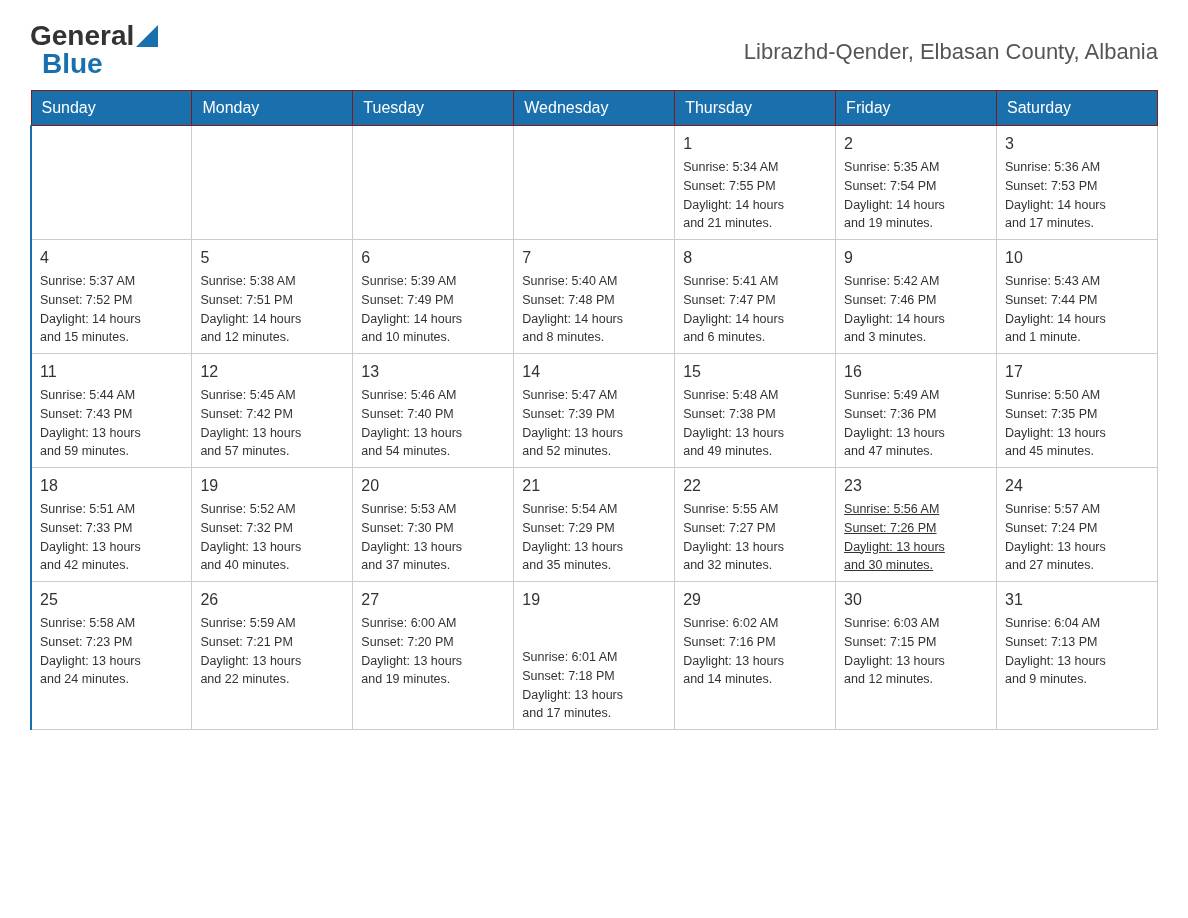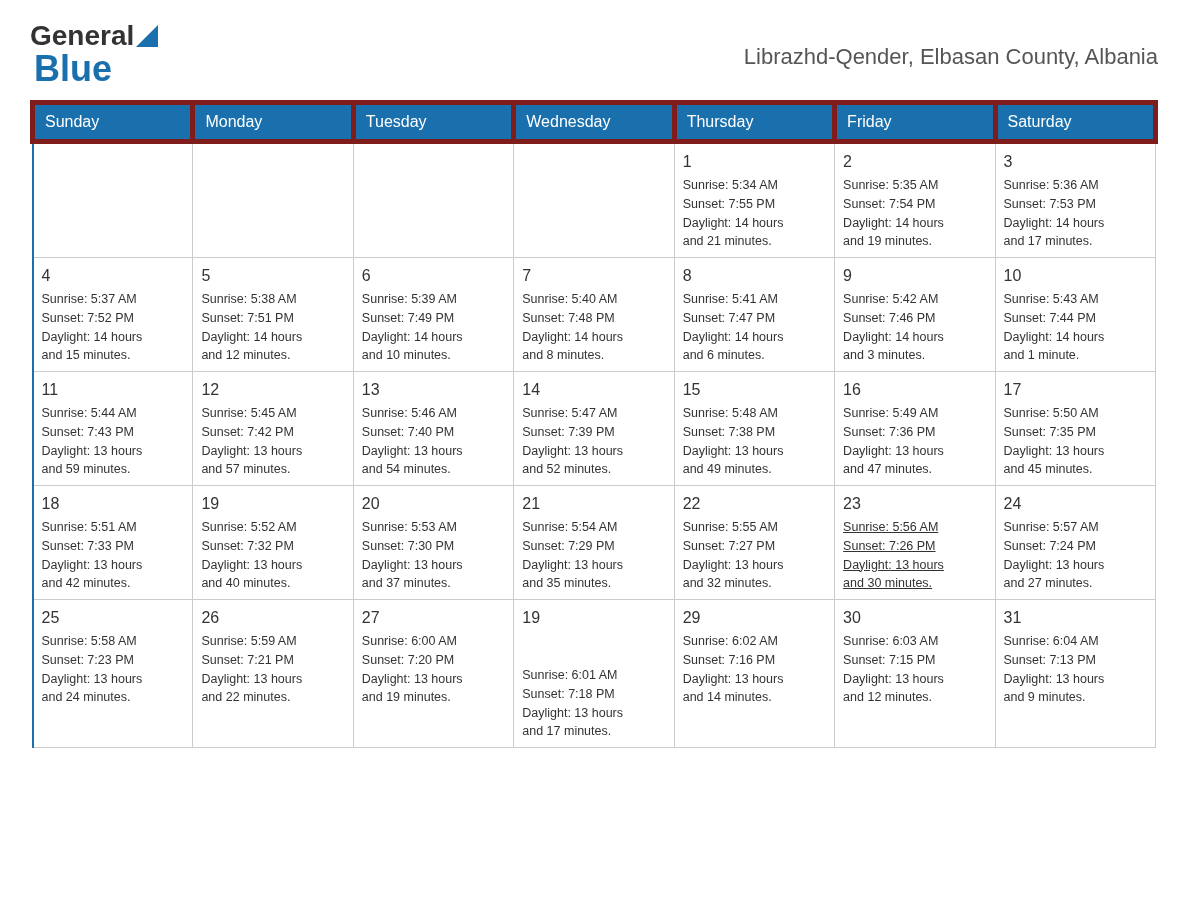--- a/index.html
+++ b/index.html
@@ -40,21 +40,21 @@
       border-collapse: collapse;
       margin-top: 10px;
     }
     .calendar th {
       background-color: #1a6fad;
       color: #fff;
       padding: 8px 10px;
       font-size: 16px;
       font-weight: normal;
       text-align: left;
-      border: 5px solid #7f1d1d;
+      border: 1px solid #7f1d1d;
     }
     .calendar td {
       border: 1px solid #ccc;
       vertical-align: top;
       padding: 6px 8px;
       width: 14.28%;
       min-height: 110px;
       height: 110px;
       font-size: 13px;
       color: #333;
@@ -100,21 +100,21 @@
   <div class="logo-wrapper">
     <div class="logo-line1">
       <span style="font-size:28px;font-weight:bold;color:#333;">General</span>
       <div class="logo-icon">
         <svg width="22" height="22" viewBox="0 0 22 22">
           <polygon points="0,22 22,22 22,0" fill="#1a6fad"></polygon>
         </svg>
       </div>
     </div>
     <div class="logo-line2">
-      <span style="font-size:36px;font-weight:bold;color:#1a6fad;margin-left:4px;">Blue</span>
+      <span style="font-size:28px;font-weight:bold;color:#1a6fad;margin-left:12px;">Blue</span>
     </div>
   </div>
   <div class="title-section">
     <div class="location-subtitle">Librazhd-Qender, Elbasan County, Albania</div>
   </div>
 </div>
 
 <table class="calendar">
   <thead>
     <tr>

